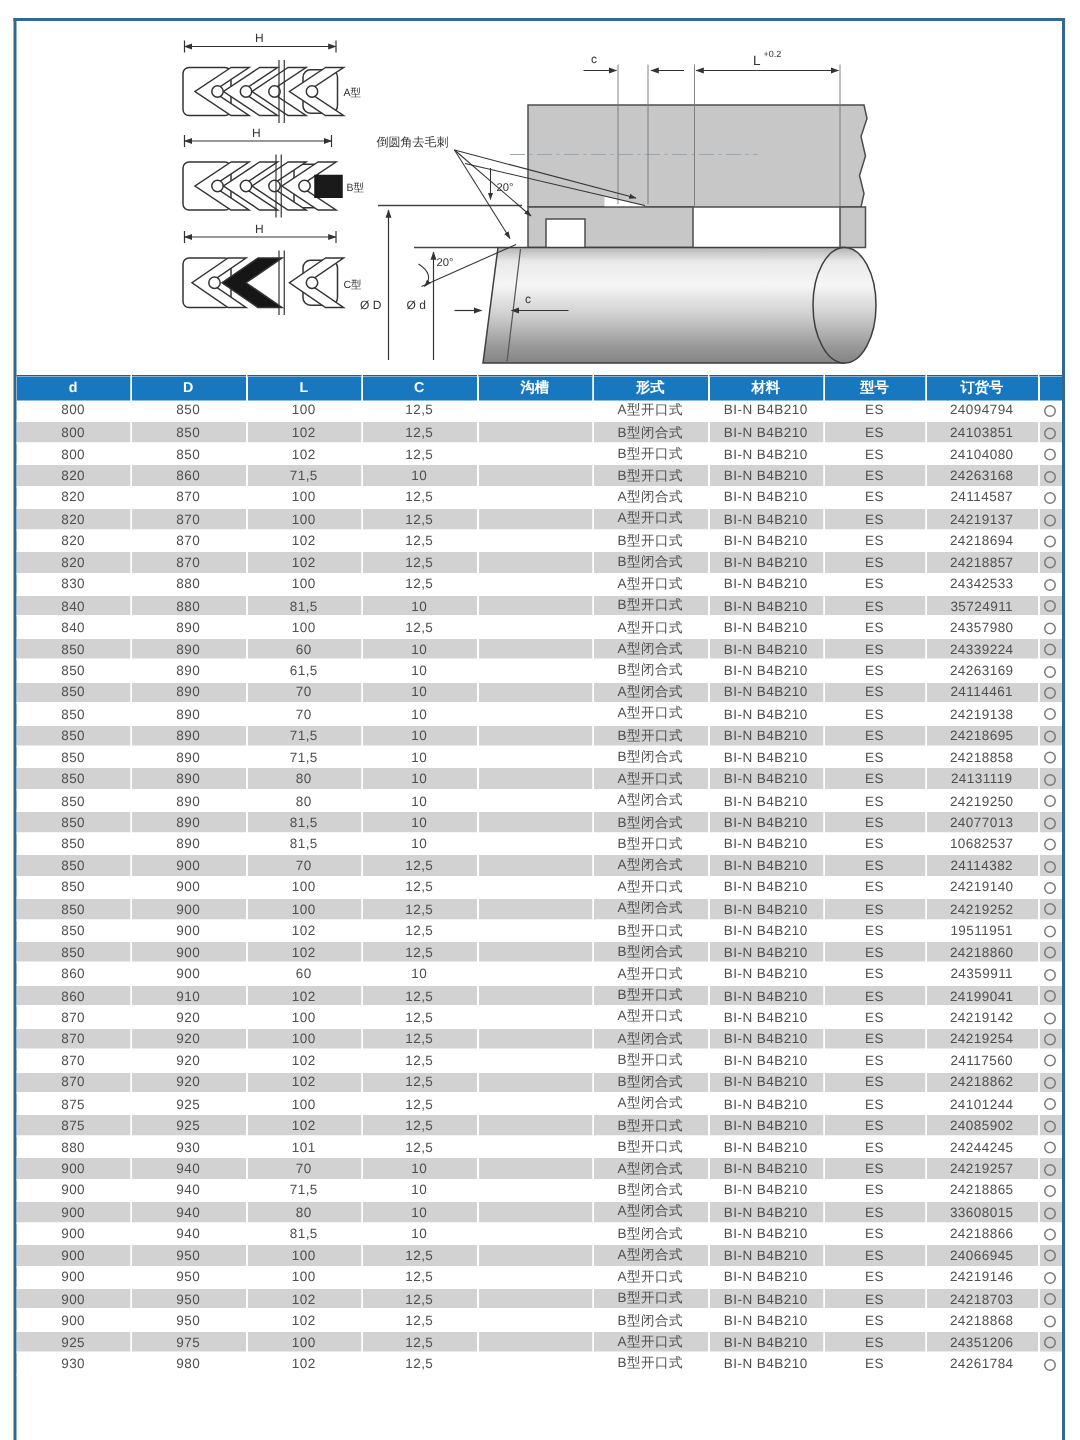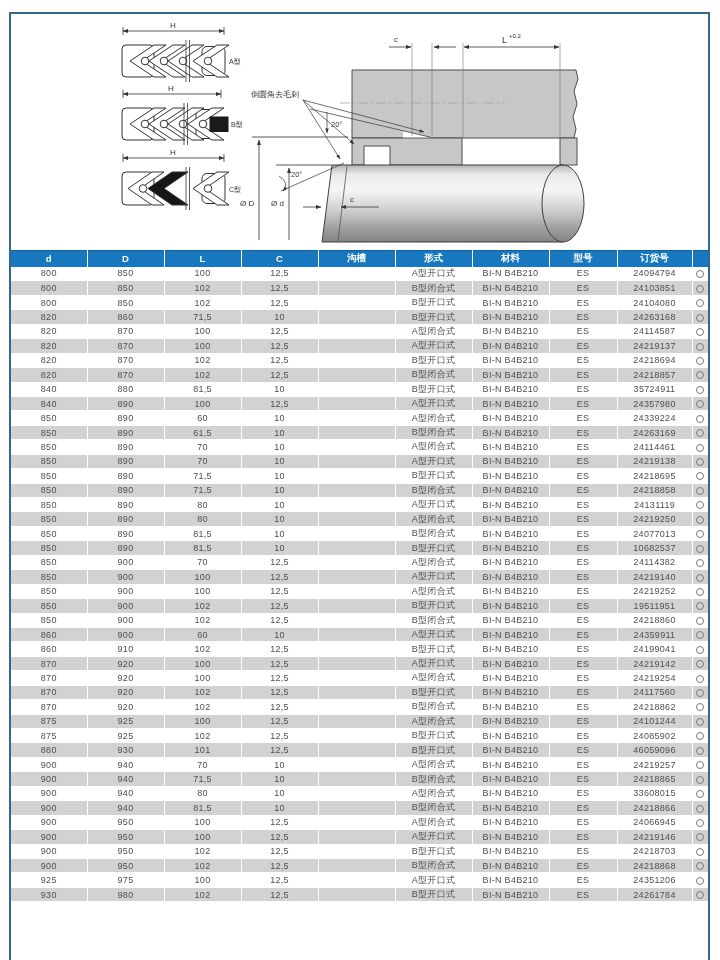--- a/index.html
+++ b/index.html
@@ -294,20 +294,32 @@
           <td>102</td>
           <td>12,5</td>
           <td></td>
           <td>B型闭合式</td>
           <td>BI-N B4B210</td>
           <td>ES</td>
           <td>24218857</td>
           <td><span class="circ"></span></td>
         </tr>
         <tr>
+          <td>830</td>
+          <td>880</td>
+          <td>100</td>
+          <td>12,5</td>
+          <td></td>
+          <td>A型开口式</td>
+          <td>BI-N B4B210</td>
+          <td>ES</td>
+          <td>24342533</td>
+          <td><span class="circ"></span></td>
+        </tr>
+        <tr>
           <td>840</td>
           <td>880</td>
           <td>81,5</td>
           <td>10</td>
           <td></td>
           <td>B型开口式</td>
           <td>BI-N B4B210</td>
           <td>ES</td>
           <td>35724911</td>
           <td><span class="circ"></span></td>
@@ -602,21 +614,21 @@
         </tr>
         <tr>
           <td>880</td>
           <td>930</td>
           <td>101</td>
           <td>12,5</td>
           <td></td>
           <td>B型开口式</td>
           <td>BI-N B4B210</td>
           <td>ES</td>
-          <td>46059096</td>
+          <td>24244245</td>
           <td><span class="circ"></span></td>
         </tr>
         <tr>
           <td>900</td>
           <td>940</td>
           <td>70</td>
           <td>10</td>
           <td></td>
           <td>A型闭合式</td>
           <td>BI-N B4B210</td>

